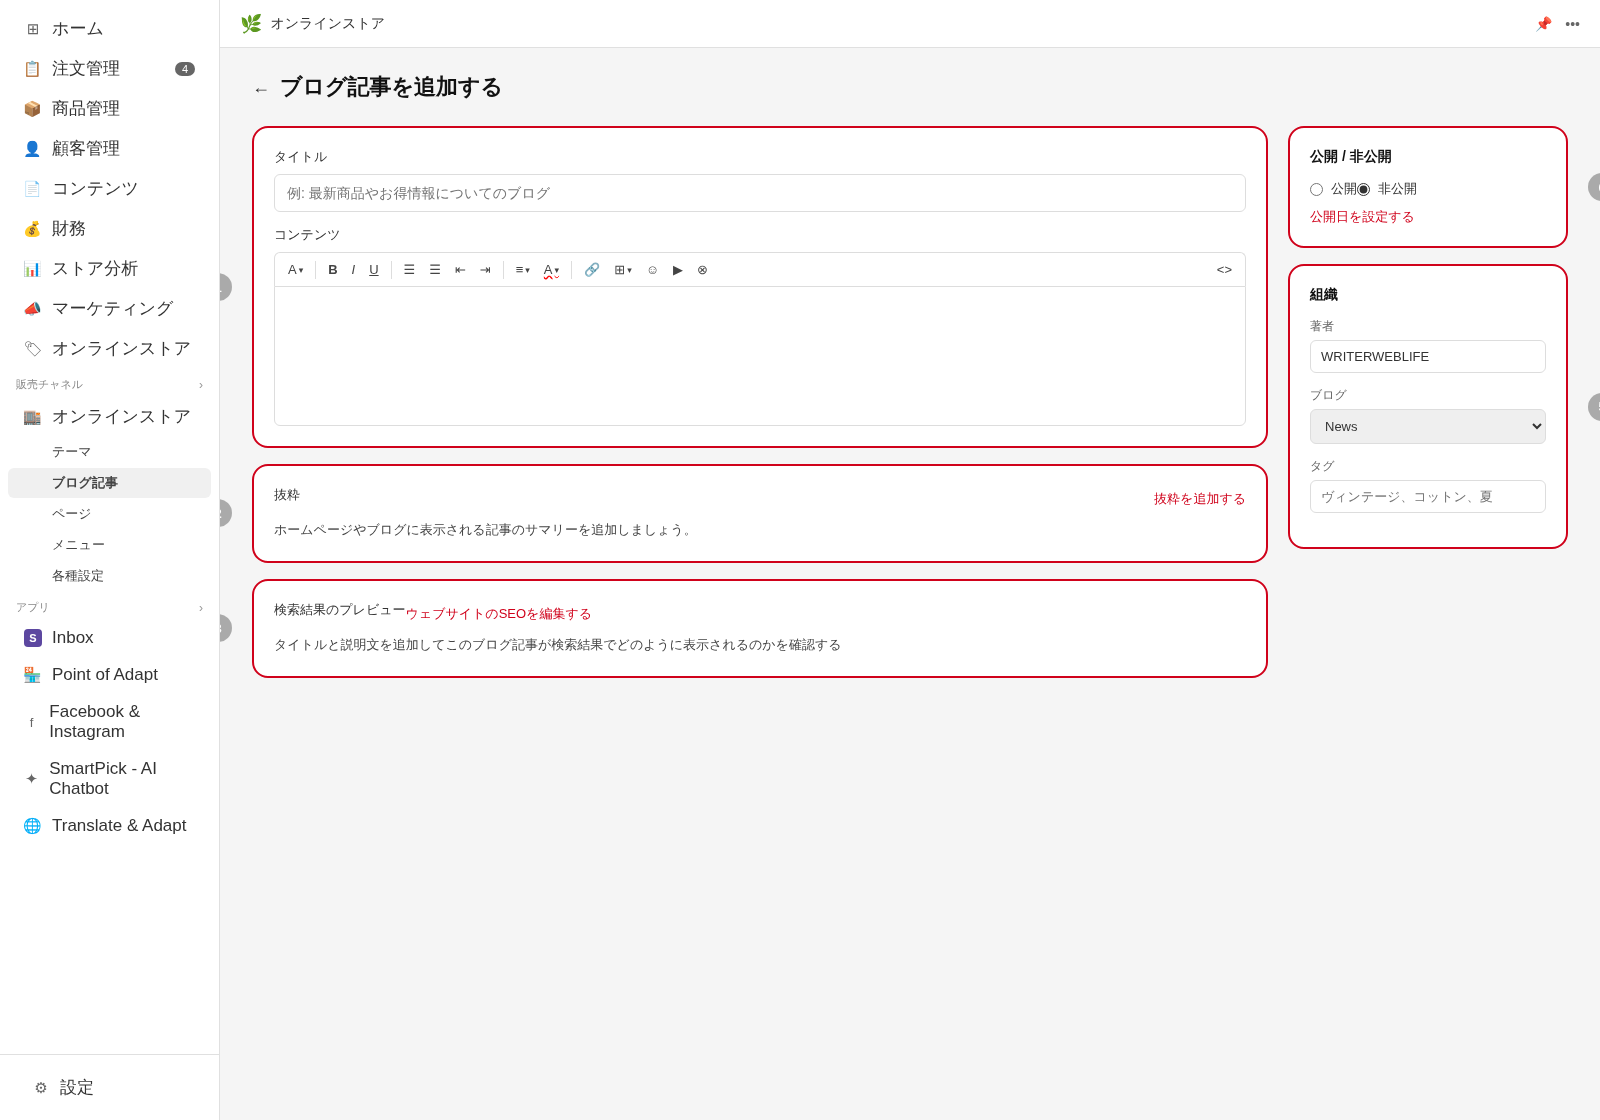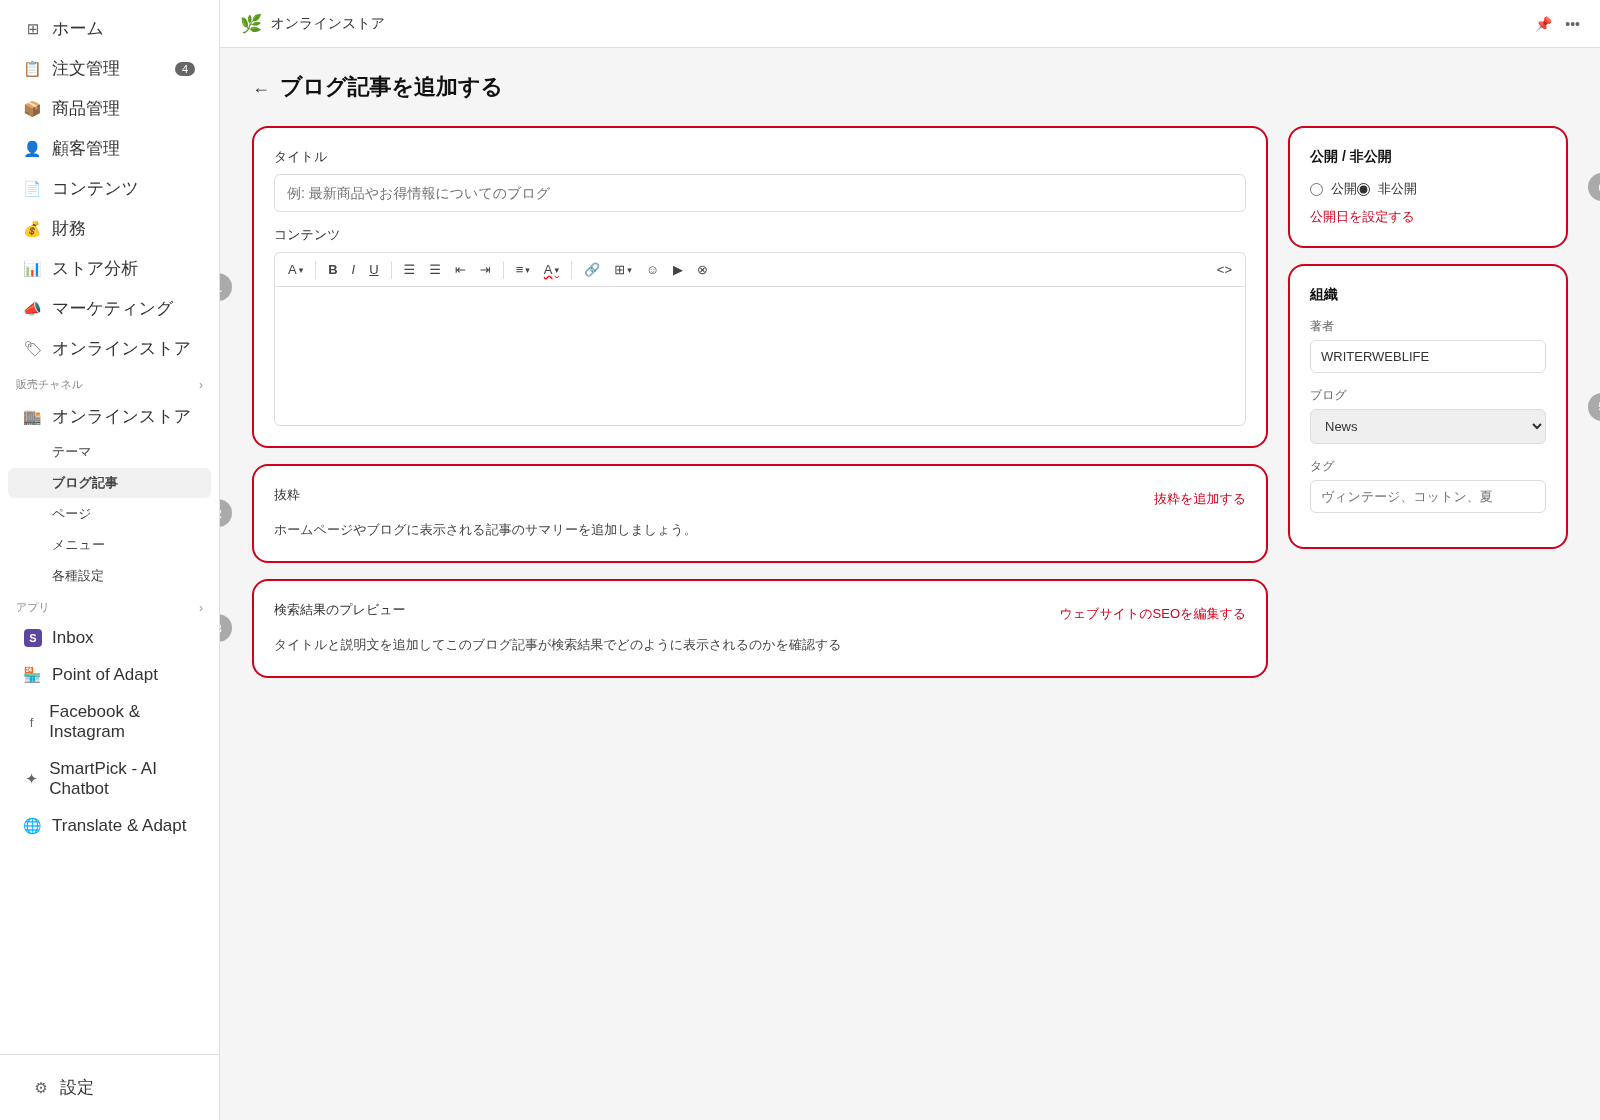--- a/index.html
+++ b/index.html
@@ -51,21 +51,21 @@
     .editor-area { border: 1px solid #ddd; border-radius: 0 0 6px 6px; min-height: 140px; padding: 12px; }
 
     .card-wrapper { position: relative; }
 
     
     .excerpt-header { display: flex; justify-content: space-between; align-items: center; margin-bottom: 8px; }
     .excerpt-link { color: #d0021b; font-size: 13px; cursor: pointer; text-decoration: none; }
     .excerpt-text { font-size: 13px; color: #444; line-height: 1.6; }
 
     
-    .seo-header { display: flex; justify-content: space-between; align-items: center; margin-bottom: 8px; }
+    .seo-header { display: flex; justify-content: flex-start; align-items: center; margin-bottom: 8px; }
     .seo-link { color: #d0021b; font-size: 13px; cursor: pointer; }
     .seo-text { font-size: 13px; color: #444; line-height: 1.6; }
 
     
     .vis-title { font-size: 14px; font-weight: 600; color: #111; margin-bottom: 14px; }
     .radio-group { display: flex; }
     .radio-item { display: flex; align-items: center; gap: 8px; font-size: 13px; color: #333; }
     .radio-item input[type=radio] { accent-color: #333; }
     .set-date-link { color: #d0021b; font-size: 13px; cursor: pointer; margin-top: 10px; display: block; }
 

